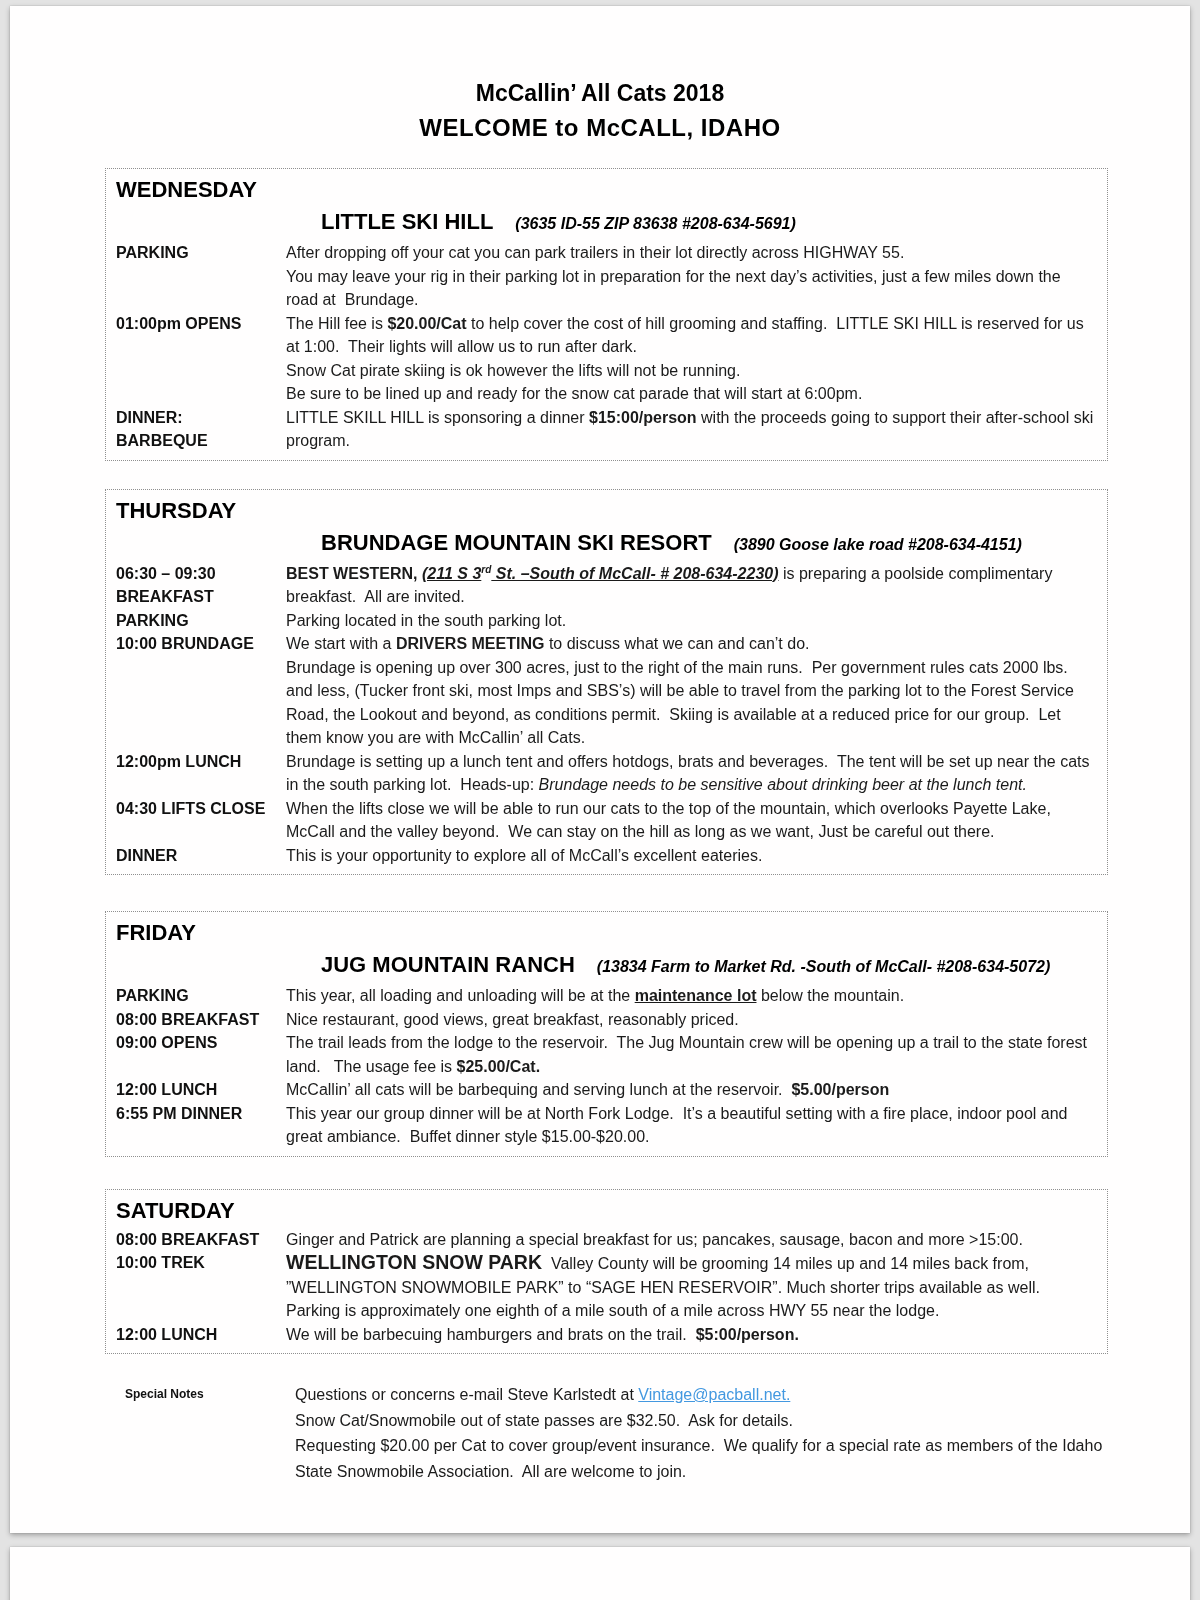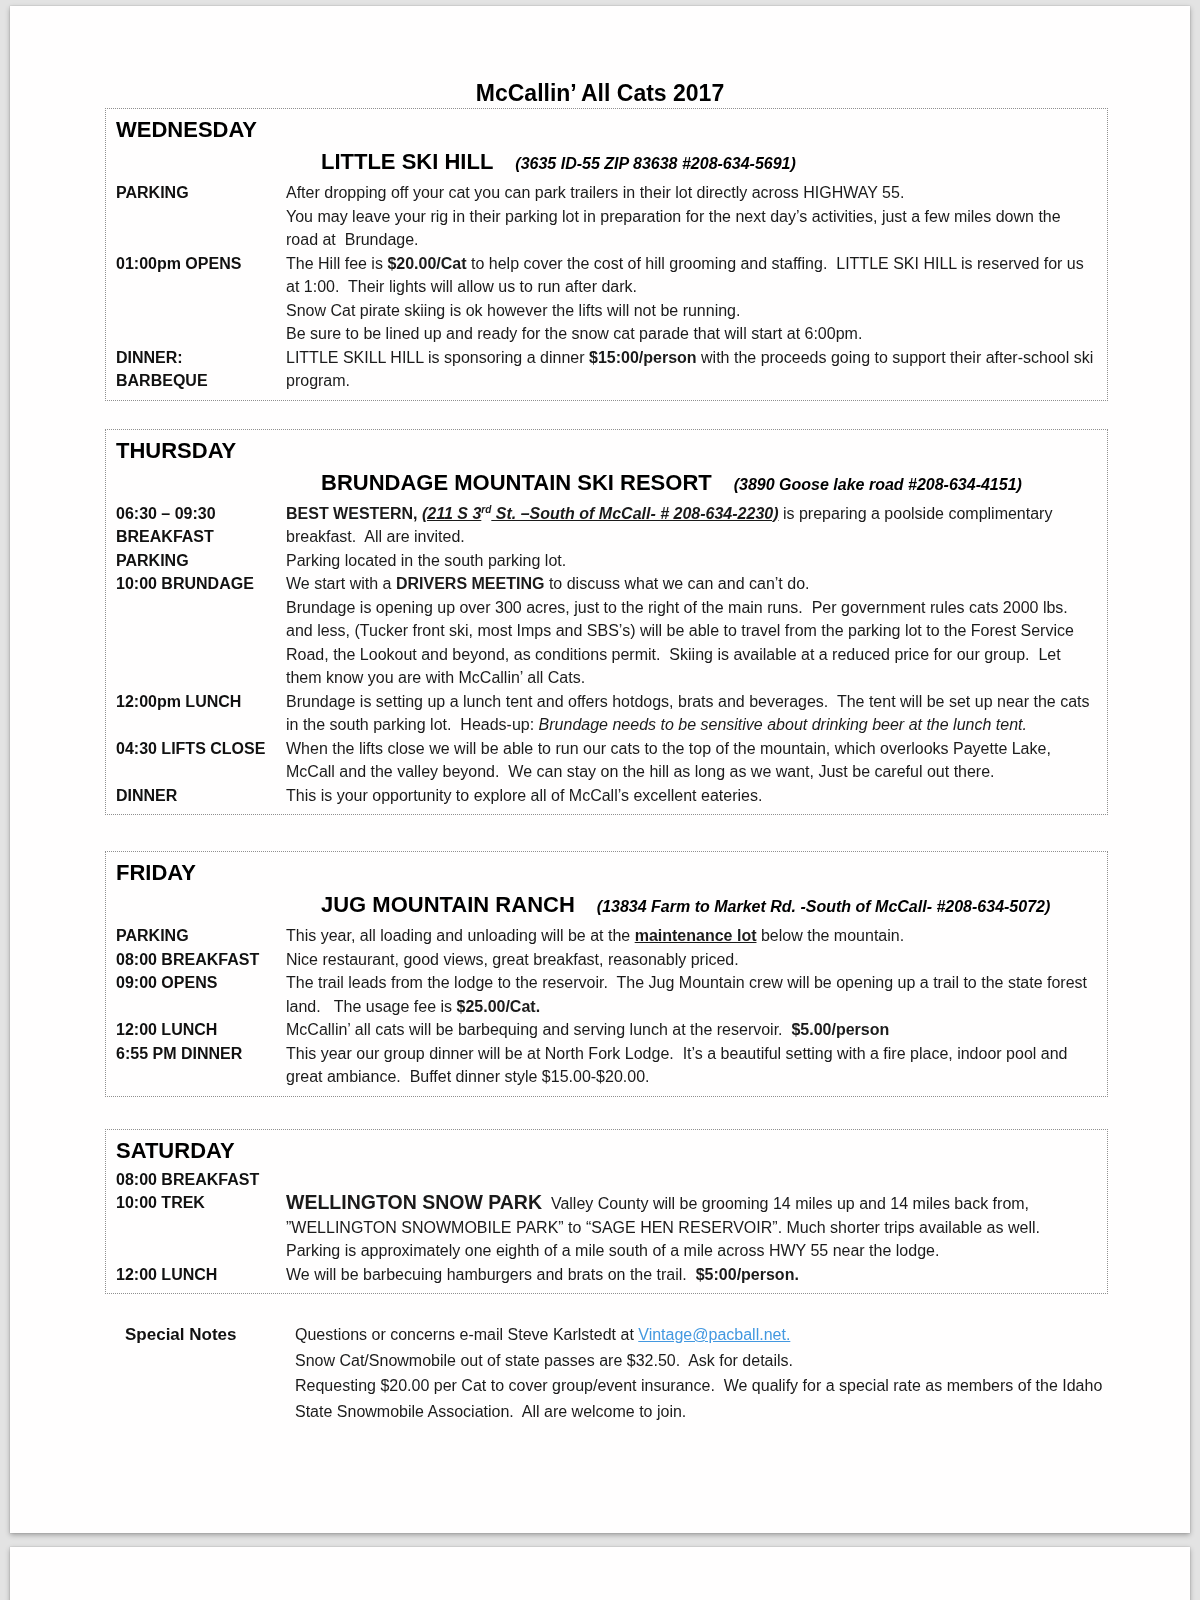--- a/index.html
+++ b/index.html
@@ -45,29 +45,30 @@
   .venue{font-weight:700;font-size:22px;color:#000;}
   .vinfo{font-weight:700;font-style:italic;font-size:16px;margin-left:22px;color:#000;}
   .b{font-weight:700;}
   .i{font-style:italic;}
   .bi{font-weight:700;font-style:italic;text-decoration:underline;}
   .bisup{font-weight:700;font-style:italic;font-size:10px;vertical-align:super;line-height:0;}
   .bu{font-weight:700;text-decoration:underline;}
   .big{font-weight:700;font-size:19.5px;}
   a.link{color:#4398e0;text-decoration:underline;cursor:pointer;}
   .notes{display:flex;margin:20px 82px 0 105px;padding:0 0 0 10px;}
-  .notes .lab{font-size:17px;line-height:25.5px;}
+  .notes .lab{font-size:12px;line-height:25.5px;}
   .notes .con{line-height:25.5px;}
 </style>
 </head>
 <body>
 
 <div class="canvas">
   <div class="page page1">
-    <h1 class="title">McCallin’ All Cats 2017</h1>
+    <h1 class="title">McCallin’ All Cats 2018</h1>
+    <div class="subtitle">WELCOME to McCALL, IDAHO</div>
     <div id="sections">
   <section class="sec">
     <div class="row head">
       <div class="lab day">WEDNESDAY</div>
       <div class="headcon">
         <span class="venue">LITTLE SKI HILL</span><span class="vinfo">(3635 ID-55 ZIP 83638  #208-634-5691)</span>
       </div>
     </div>
     <div class="rows">
             <div class="row">
@@ -214,20 +215,23 @@
   </section>
 
   <section class="sec">
     <div class="row head">
       <div class="lab day">SATURDAY</div>
     </div>
     <div class="rows">
             <div class="row">
               <div class="lab">
                 <div>08:00 BREAKFAST</div>
+              </div>
+              <div class="con">
+                <p><span>Ginger and Patrick are planning a special breakfast for us; pancakes, sausage, bacon and more &gt;15:00.</span></p>
               </div>
             </div>
             <div class="row">
               <div class="lab">
                 <div>10:00 TREK</div>
               </div>
               <div class="con">
                 <p><span class="big">WELLINGTON SNOW PARK</span><span>  Valley County will be grooming 14 miles up and 14 miles back from,  ”WELLINGTON SNOWMOBILE PARK” to “SAGE HEN RESERVOIR”. Much shorter trips available as well.  Parking is approximately one eighth of a mile south of a mile across HWY 55 near the lodge.</span></p>
               </div>
             </div>

